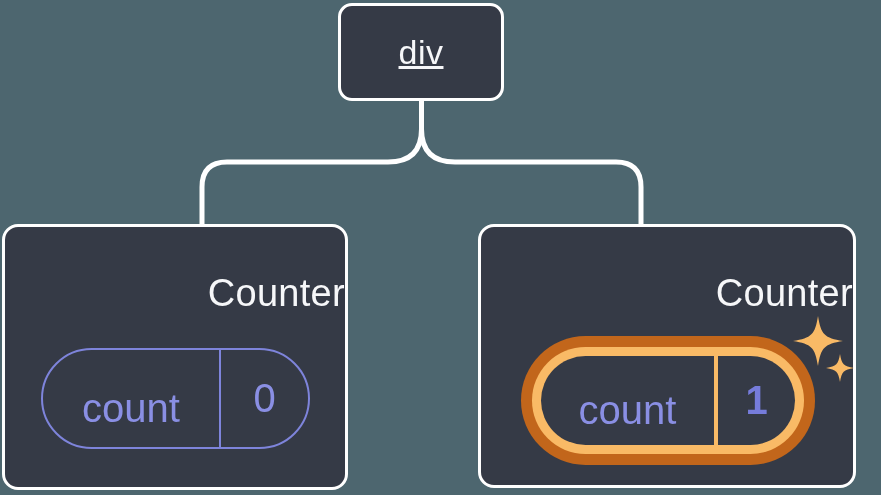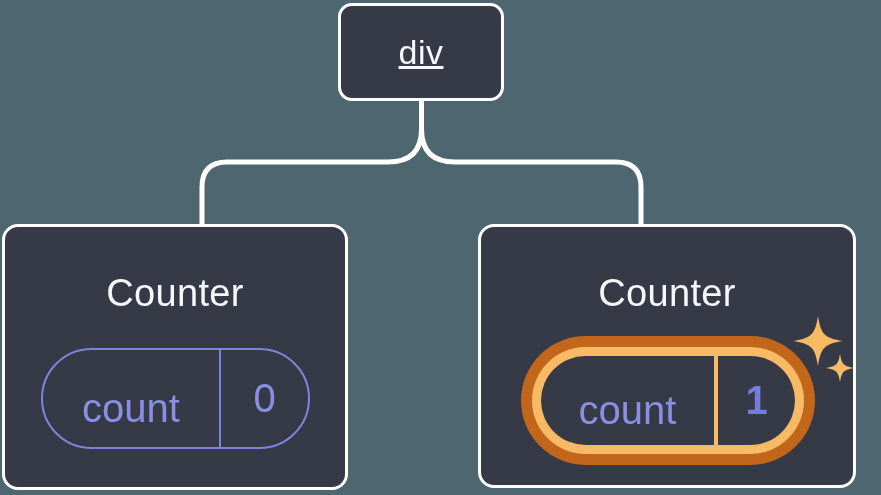--- a/index.html
+++ b/index.html
@@ -41,21 +41,21 @@
     font-weight: 500;
     letter-spacing: 0.5px;
     text-decoration: underline;
   }
   .card { border-radius: 16px; }
   .card-left  { left: 2px;   top: 224px; width: 346px; height: 266px; }
   .card-right { left: 478px; top: 224px; width: 378px; height: 264px; }
   .card-title {
     position: absolute;
     top: 44px; left: 0; right: 0;
-    text-align: center;
+    text-align: right;
     color: var(--text);
     font-size: 38px;
     font-weight: 500;
     line-height: 44px;
     letter-spacing: 0.3px;
   }
 
   
   .pill-plain {
     position: absolute;

